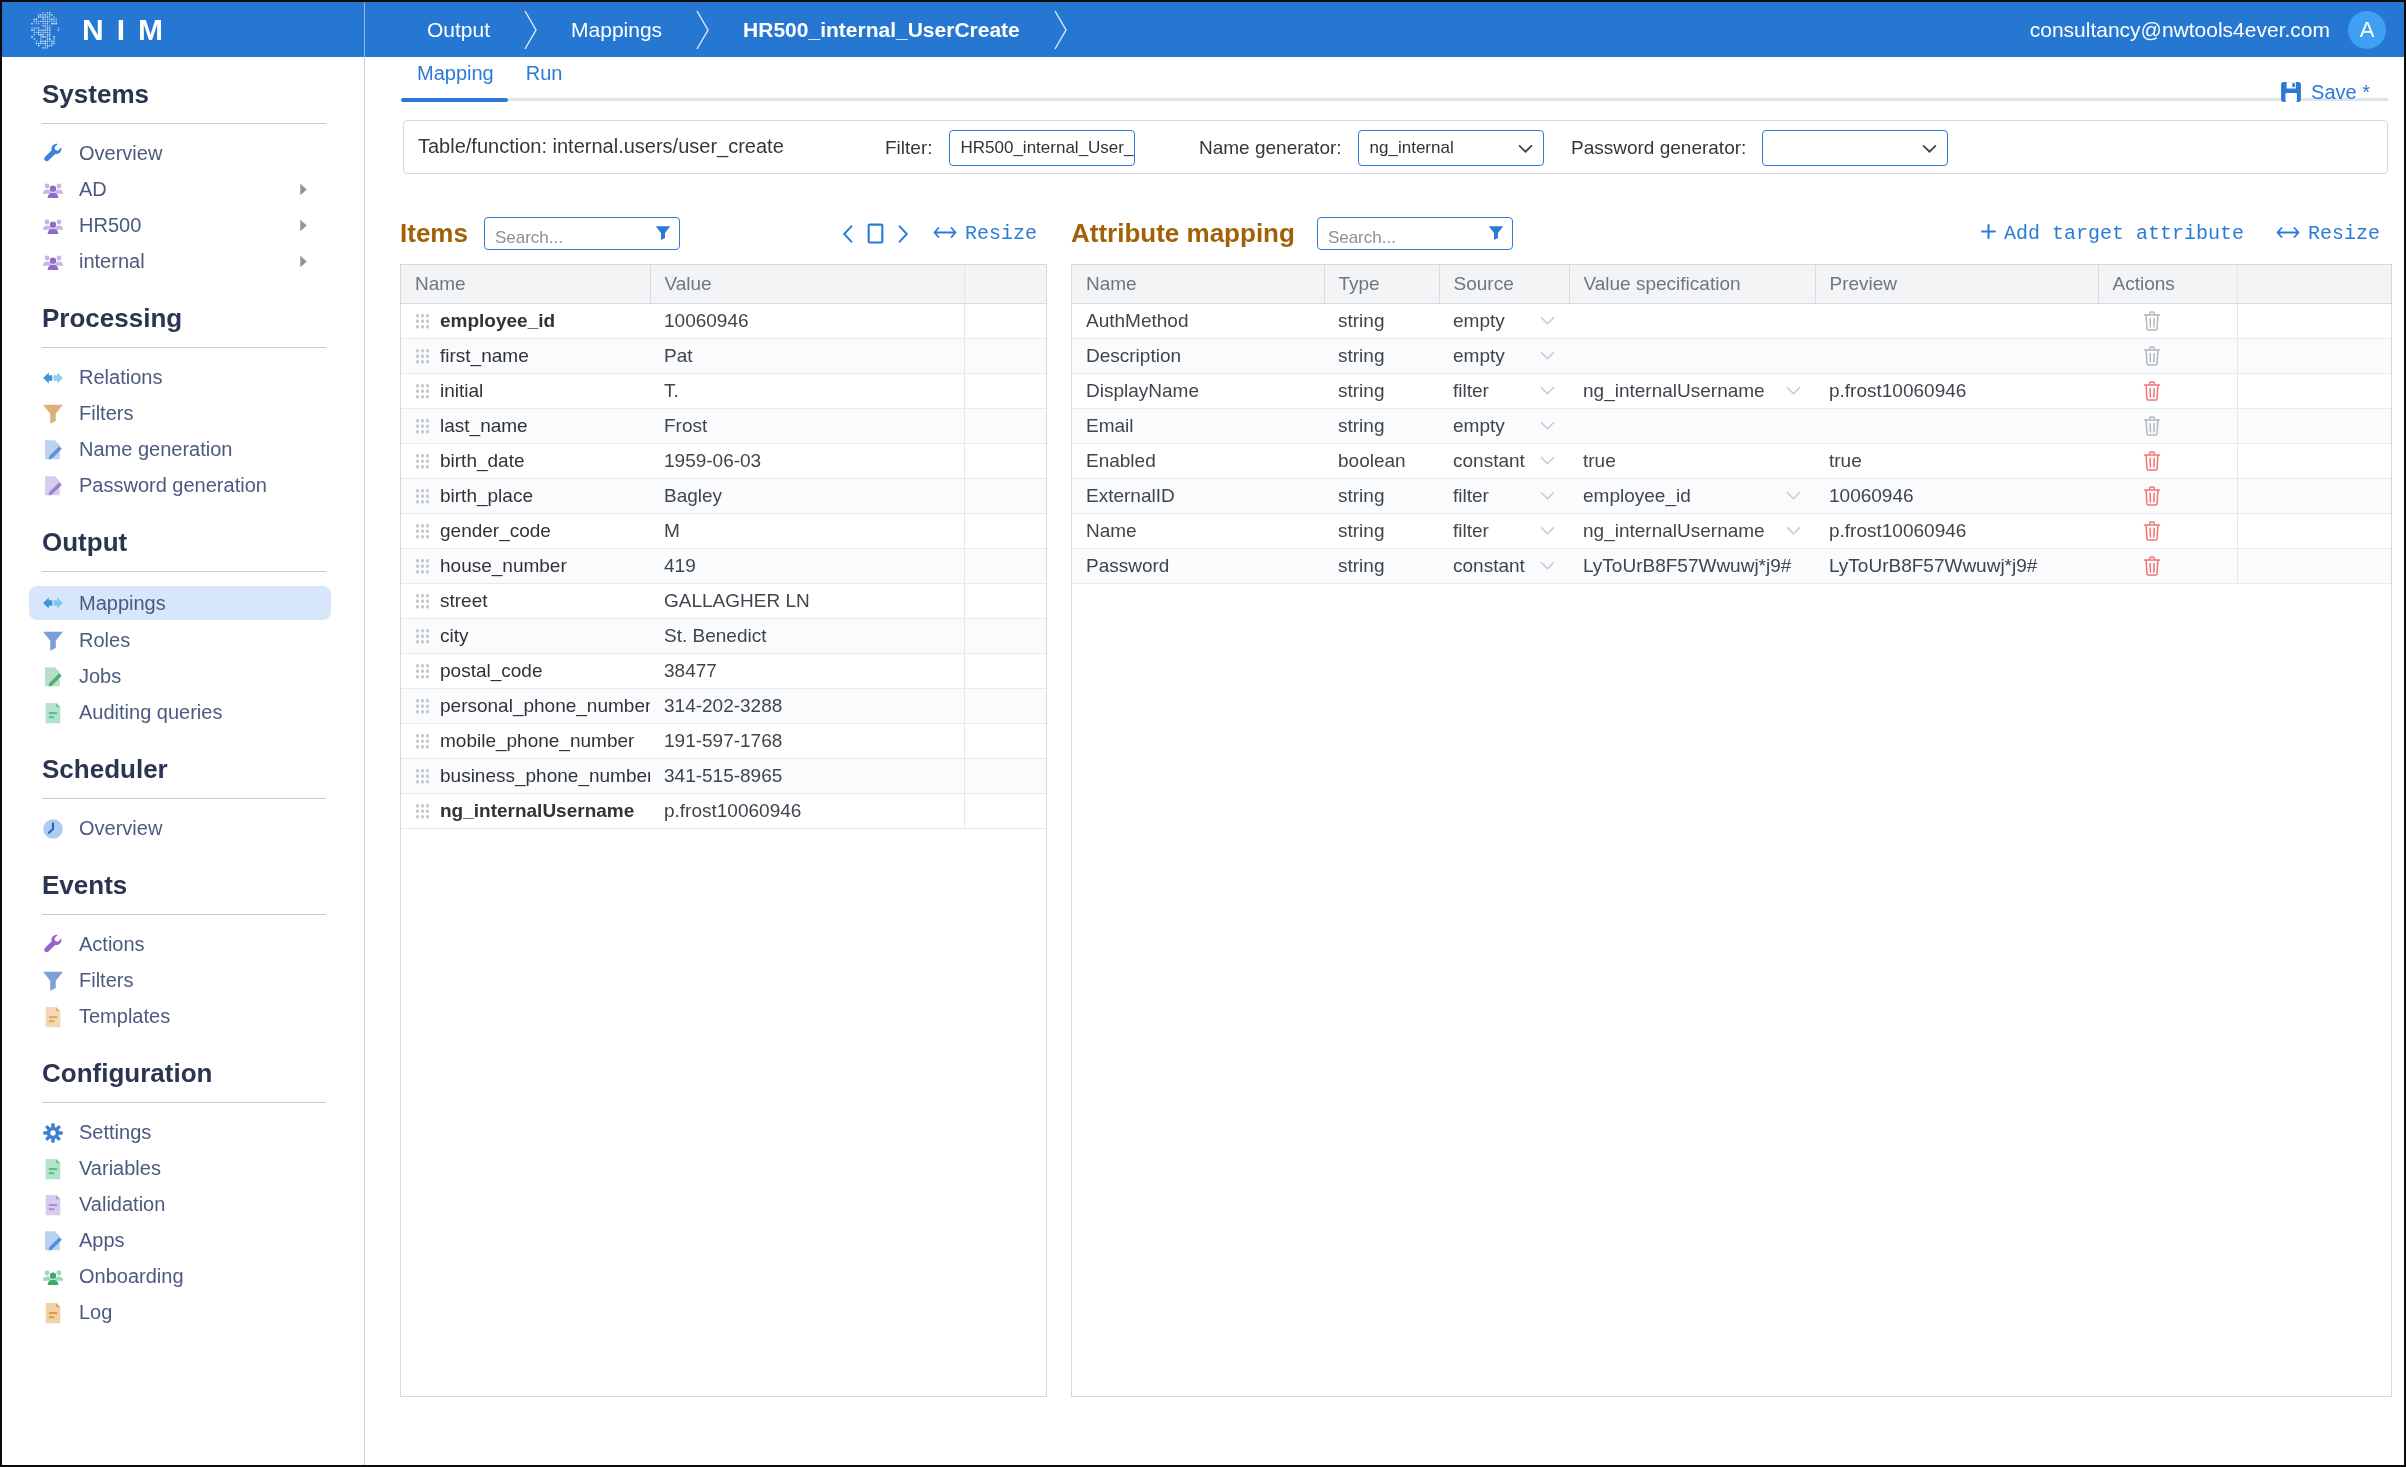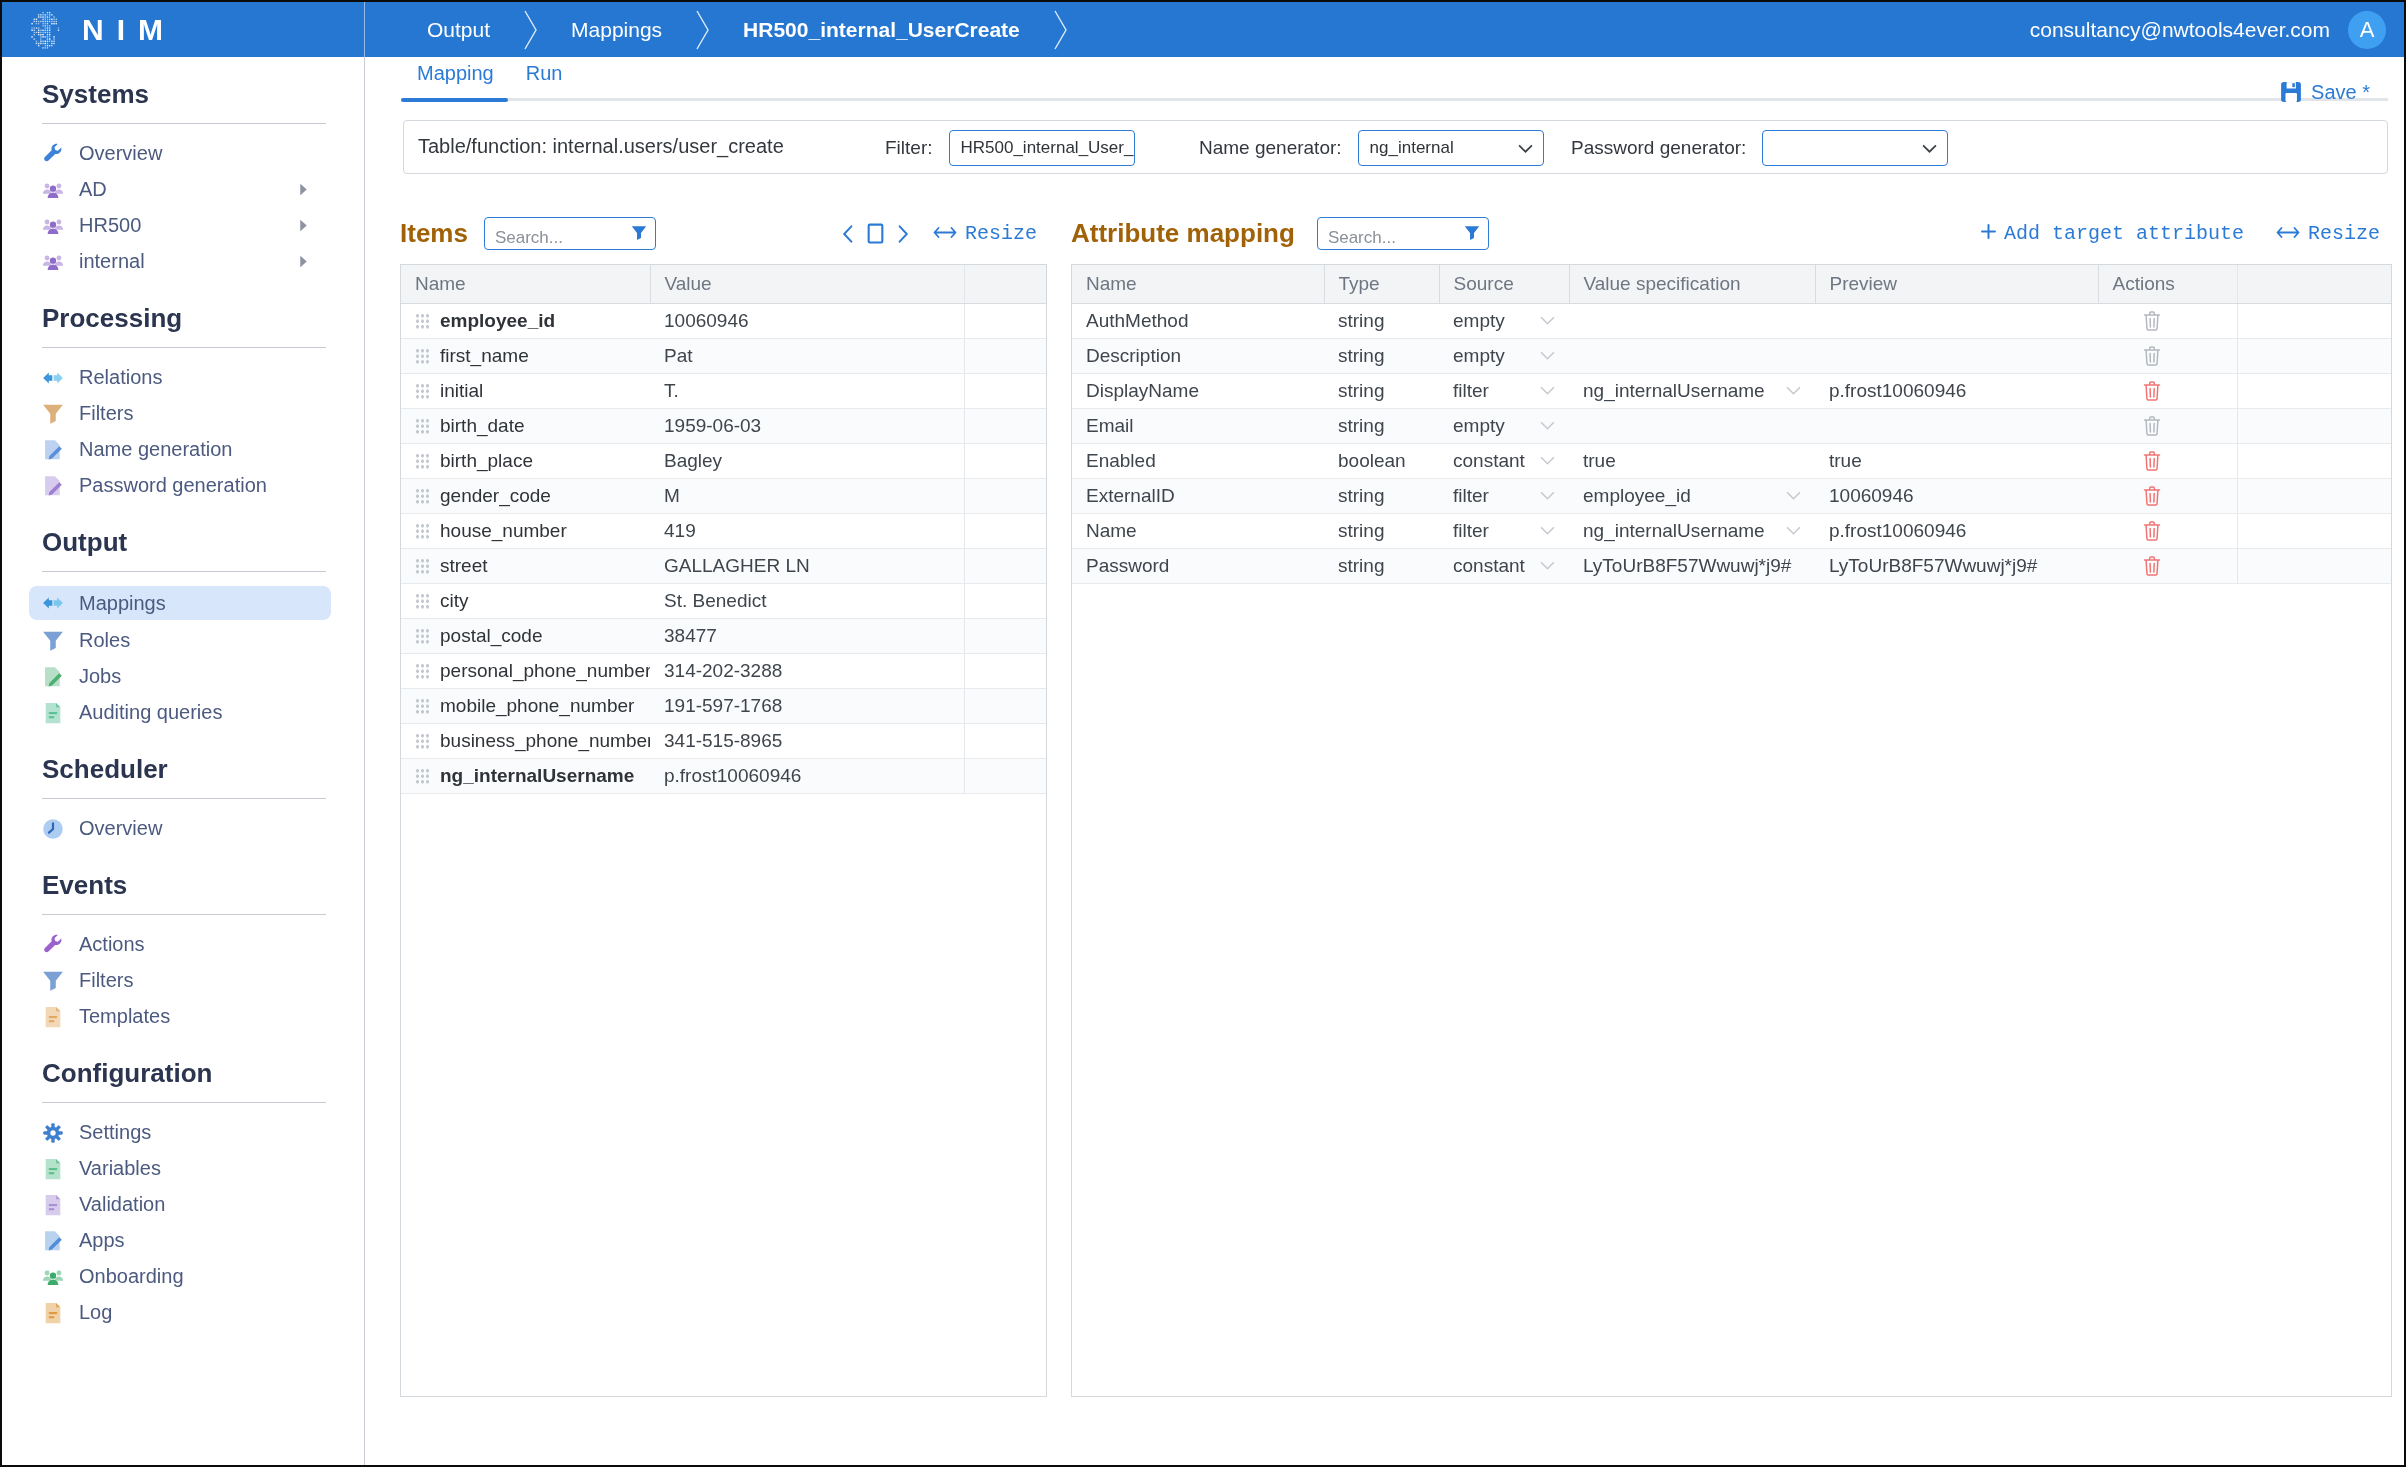--- a/index.html
+++ b/index.html
@@ -51,21 +51,21 @@
     display:flex; align-items:center; justify-content:space-between; padding:0 10px 0 11px;
     font-size:17px; color:#2f3338; cursor:pointer; white-space:nowrap; overflow:hidden; }
   .fg-filter{ left:481px; } .fg-name{ left:795px; } .fg-pass{ left:1167px; }
   
   .panel-head{ position:absolute; top:160px; display:flex; align-items:center; }
   .items-head{ left:35px; width:647px; }
   .attr-head{ left:706px; width:1321px; }
   .panel-title{ font-size:26px; font-weight:700; color:#a16207; white-space:nowrap; }
   .searchbox{ position:relative; margin-left:16px; }
   .attr-head .searchbox{ margin-left:22px; }
-  .searchbox input{ width:172px; height:33px; border:1.5px solid #2e7cd6; border-radius:4px;
+  .searchbox input{ width:196px; height:33px; border:1.5px solid #2e7cd6; border-radius:4px;
     padding:8px 32px 0 10px; font-size:17px; color:#33383e; outline:none; font-family:inherit; }
   .searchbox input::placeholder{ color:#8a9097; }
   .searchbox .funnel{ position:absolute; right:9px; top:8px; }
   .pager{ display:flex; align-items:center; gap:14px; margin-left:auto; }
   .pager .pbtn{ display:flex; cursor:pointer; }
   .link{ display:flex; align-items:center; gap:8px; color:#2b7bd6; font-size:20px; cursor:pointer; white-space:nowrap;font-family:Liberation Mono, monospace; }
   .items-head .link{ margin-left:24px; margin-right:10px; }
   .attr-head .add-link{ margin-left:auto; }
   .attr-head .resize-link{ margin-left:32px; margin-right:12px; }
   
@@ -636,20 +636,25 @@
                 <td class="cell-name"><span class="drag-handle"></span><span class="nm">first_name</span></td>
                 <td>Pat</td>
                 <td class="sp"></td>
               </tr>
               <tr class="">
                 <td class="cell-name"><span class="drag-handle"></span><span class="nm">initial</span></td>
                 <td>T.</td>
                 <td class="sp"></td>
               </tr>
               <tr class="">
+                <td class="cell-name"><span class="drag-handle"></span><span class="nm">last_name</span></td>
+                <td>Frost</td>
+                <td class="sp"></td>
+              </tr>
+              <tr class="">
                 <td class="cell-name"><span class="drag-handle"></span><span class="nm">birth_date</span></td>
                 <td>1959-06-03</td>
                 <td class="sp"></td>
               </tr>
               <tr class="">
                 <td class="cell-name"><span class="drag-handle"></span><span class="nm">birth_place</span></td>
                 <td>Bagley</td>
                 <td class="sp"></td>
               </tr>
               <tr class="">

